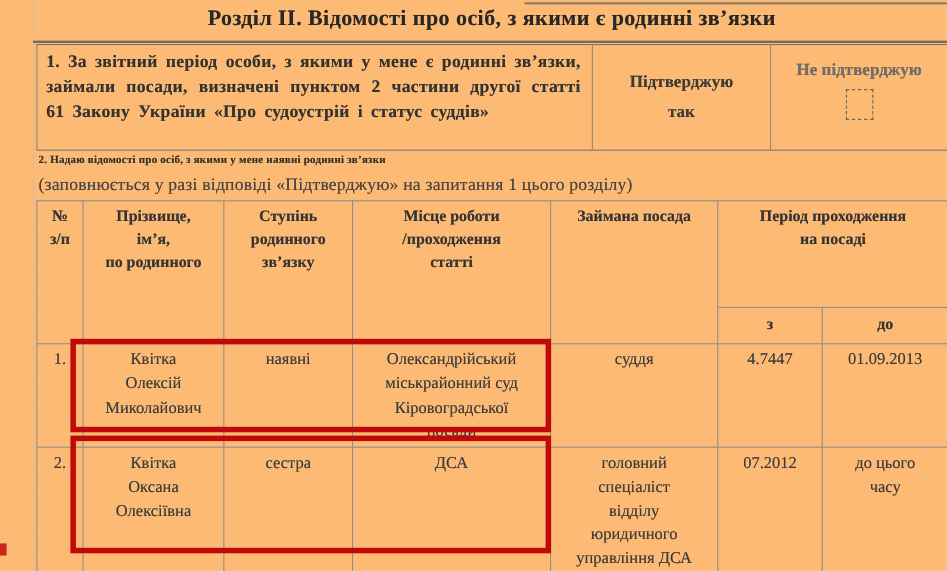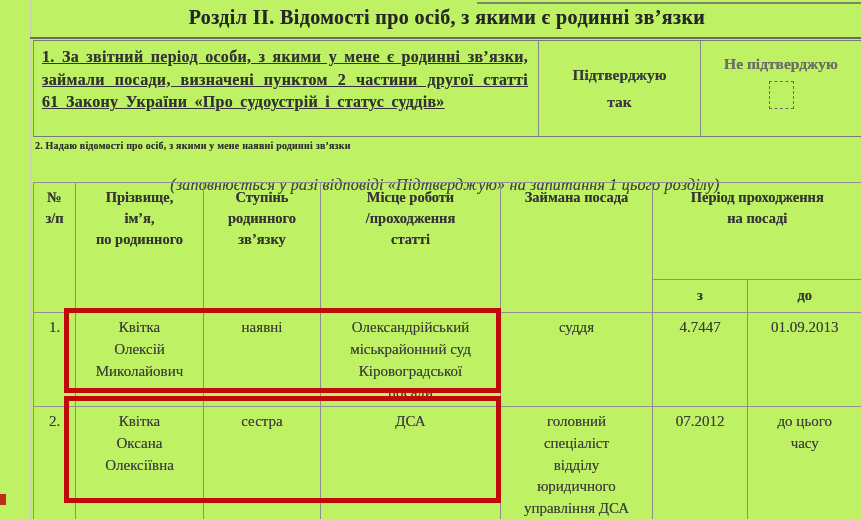--- a/index.html
+++ b/index.html
@@ -1,19 +1,19 @@
 <!DOCTYPE html>
 <html><head>
 <meta charset="utf-8">
 <style>
   html,body{margin:0;padding:0;background:#ffffff;}
   .page{
     position:relative;
     width:861px;height:519px;
-    background:#bef264;
+    background:#fdba74;
     overflow:hidden;
     font-family:"Liberation Serif","DejaVu Serif",serif;
     color:#2e2e2e;
   }
   .ink{ text-shadow:0 0 0.6px rgba(45,45,45,0.55); }
 
   
   .left-margin-line{
     position:absolute;left:30px;top:0;height:519px;width:0;
     border-left:1px dotted #b8b8b8;opacity:.8;
@@ -43,21 +43,20 @@
     display:flex;box-sizing:border-box;
     border-top:1px solid #777;border-bottom:1px solid #777;border-left:1px solid #888;
   }
   .sec1-text{
     width:505px;box-sizing:border-box;
     border-right:1px solid #8a8a8a;
     padding:5px 10px 4px 8px;
     font-weight:bold;font-size:16px;line-height:1.42;
     text-align:justify;word-spacing:3px;letter-spacing:0.3px;
     color:#333;
-    text-decoration:underline;
   }
   .sec1-confirm{
     width:162px;box-sizing:border-box;
     border-right:1px solid #8a8a8a;
     display:flex;flex-direction:column;align-items:center;justify-content:center;
     font-weight:bold;font-size:15.5px;line-height:1.7;color:#3a3a3a;
   }
   .sec1-noconfirm{
     flex:1;box-sizing:border-box;
     display:flex;flex-direction:column;align-items:center;
@@ -68,22 +67,22 @@
     margin-top:8px;width:23px;height:26px;
     border:1px dashed #6a6a6a;background:transparent;
   }
 
   
   .sec2-heading{
     position:absolute;left:35px;top:140px;width:820px;
     font-weight:bold;font-size:10px;letter-spacing:0.2px;color:#303030;
   }
   .sec2-note{
-    position:absolute;left:35px;top:176px;width:820px;
-    font-style:italic;font-size:16px;color:#454545;letter-spacing:0.2px;text-align:center;
+    position:absolute;left:35px;top:160px;width:820px;
+    font-size:16px;color:#454545;letter-spacing:0.2px;
   }
 
   
   table.rel{
     position:absolute;left:33px;top:182px;
     border-collapse:collapse;table-layout:fixed;width:828px;
   }
   table.rel th, table.rel td{
     border:1px solid #8f8f8f;
     vertical-align:top;text-align:center;

